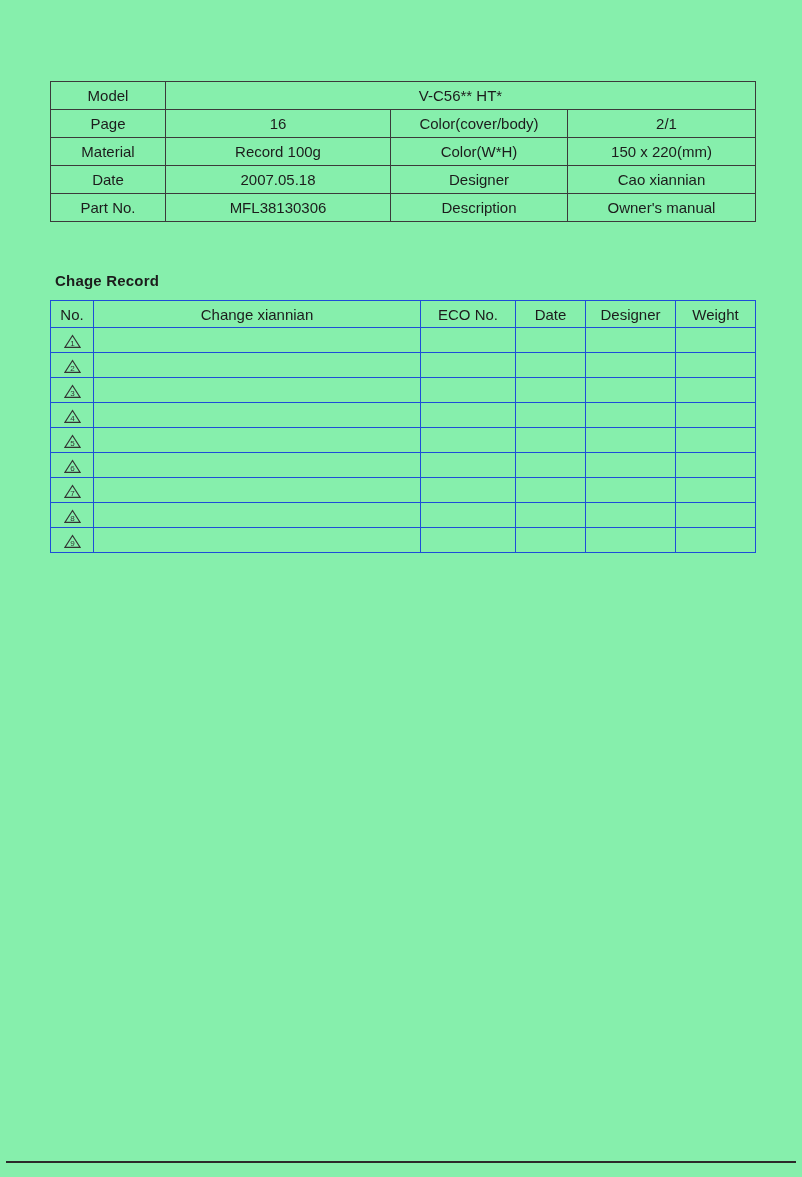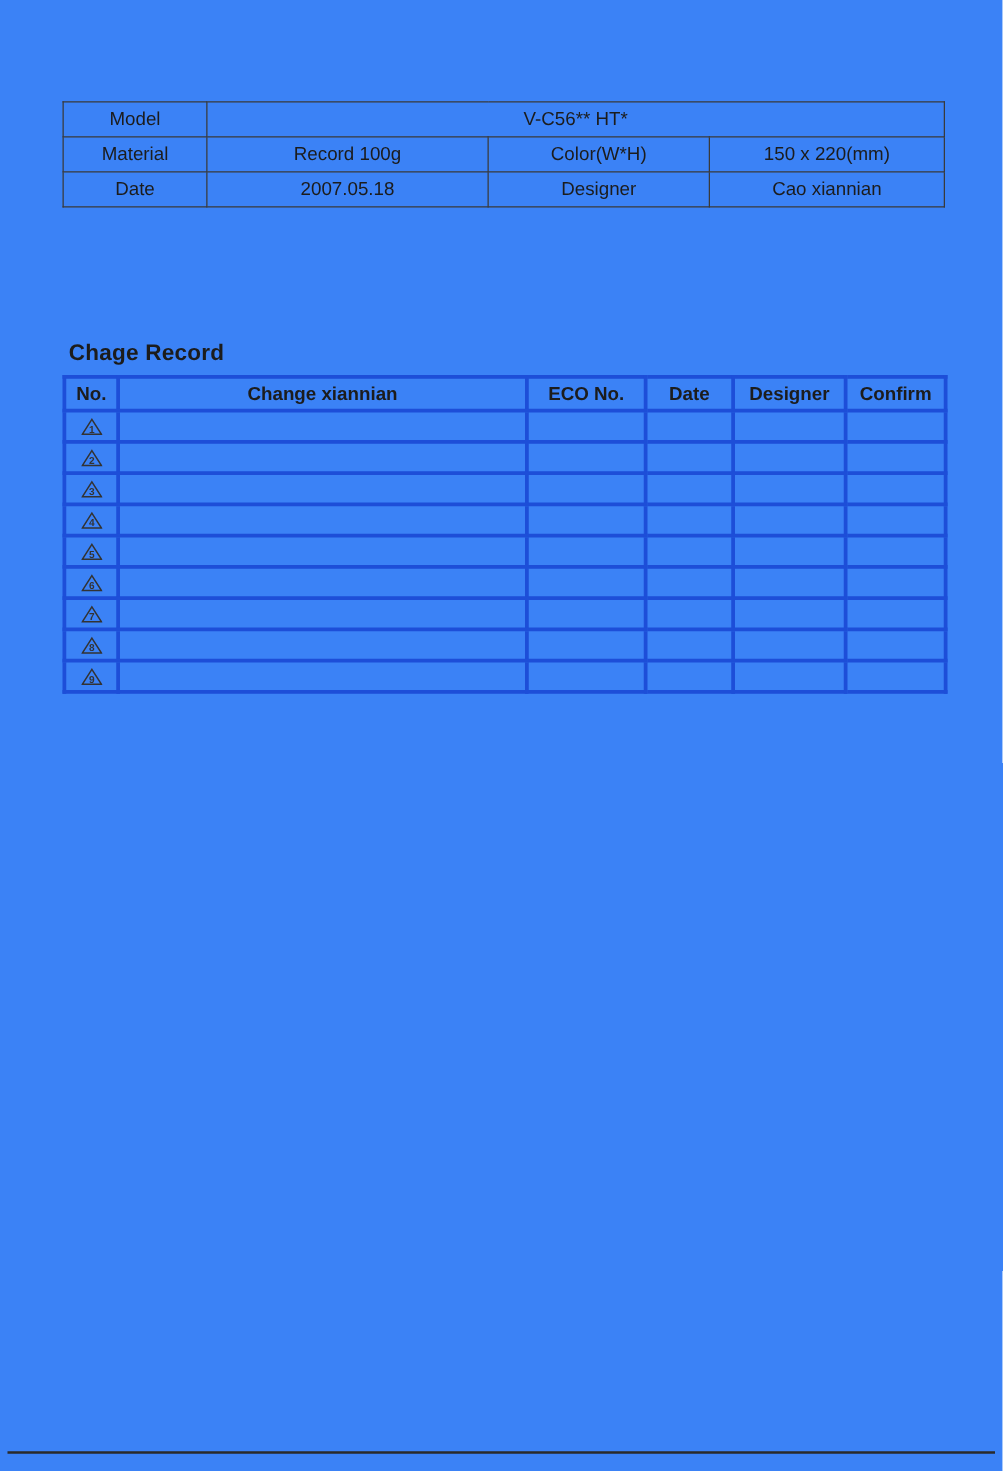--- a/index.html
+++ b/index.html
@@ -4,21 +4,21 @@
 <style>
   * { margin: 0; padding: 0; box-sizing: border-box; }
   html, body { background: #ffffff; }
   body {
     width: 802px;
     height: 1177px;
     position: relative;
     font-family: "Liberation Sans", sans-serif;
     color: #1c1c1c;
   }
-  .page { position: absolute; inset: 0; background: #3b82f6; }
+  .page { position: absolute; inset: 0; background: #86efac; }
 
   
   table { border-collapse: collapse; table-layout: fixed; }
   .spec-table {
     position: absolute;
     left: 50px; top: 81px;
     width: 705px;
   }
   .spec-table td {
     border: 1px solid #3a3a3a;
@@ -30,33 +30,33 @@
     overflow: hidden;
   }
   .spec-table td.label { text-align: center; padding: 2px 6px; }
   .spec-table td.val { text-align: center; }
   .spec-table td.val-center { padding-left: 22px; }
 
   
   .record-title {
     position: absolute;
     left: 55px; top: 272px;
-    font-size: 18px;
+    font-size: 15px;
     font-weight: bold;
     letter-spacing: 0.2px;
   }
   .record-table {
     position: absolute;
     left: 50px; top: 300px;
     width: 705px;
   }
   .record-table th, .record-table td {
-    border: 3px solid #1d4ed8;
+    border: 1px solid #1d4ed8;
     font-size: 15px;
-    font-weight: bold;
+    font-weight: normal;
     vertical-align: middle;
     overflow: hidden;
   }
   .record-table th { height: 27px; text-align: center; padding: 2px 4px; white-space: nowrap; }
   .record-table td { height: 25px; padding: 1px 6px; }
   .record-table td.no-cell { text-align: center; padding: 1px 2px; }
 
   .tri {
     width: 17px; height: 15px;
     display: inline-block;
@@ -89,30 +89,42 @@
         <col style="width:225px">
         <col style="width:177px">
         <col style="width:188px">
     </colgroup>
     <tbody>
         <tr>
       <td class="label">Model</td>
       <td class="val" colspan="3">V-C56** HT*</td>
     </tr>
     <tr>
+      <td class="label">Page</td>
+      <td class="val">16</td>
+      <td class="val">Color(cover/body)</td>
+      <td class="val val-center">2/1</td>
+    </tr>
+    <tr>
       <td class="label">Material</td>
       <td class="val">Record 100g</td>
       <td class="val">Color(W*H)</td>
       <td class="val">150 x 220(mm)</td>
     </tr>
     <tr>
       <td class="label">Date</td>
       <td class="val">2007.05.18</td>
       <td class="val">Designer</td>
       <td class="val">Cao xiannian</td>
+    </tr>
+    <tr>
+      <td class="label">Part No.</td>
+      <td class="val">MFL38130306</td>
+      <td class="val">Description</td>
+      <td class="val">Owner's manual</td>
     </tr>
   </tbody>
     </table>
 
   <div class="record-title">Chage Record</div>
 
   <table class="record-table">
     <colgroup>
       <col style="width:43px">
         <col style="width:327px">
@@ -121,21 +133,21 @@
         <col style="width:90px">
         <col style="width:80px">
     </colgroup>
     <tbody>
         <tr>
       <th>No.</th>
       <th>Change xiannian</th>
       <th>ECO No.</th>
       <th>Date</th>
       <th>Designer</th>
-      <th>Confirm</th>
+      <th>Weight</th>
     </tr>
 
     <tr>
       <td class="no-cell">
         <svg class="tri" viewBox="0 0 20 17">
           <polygon points="10,1.5 19,15.5 1,15.5"></polygon>
           <text x="10" y="14">1</text>
         </svg>
       </td>
       <td></td>

